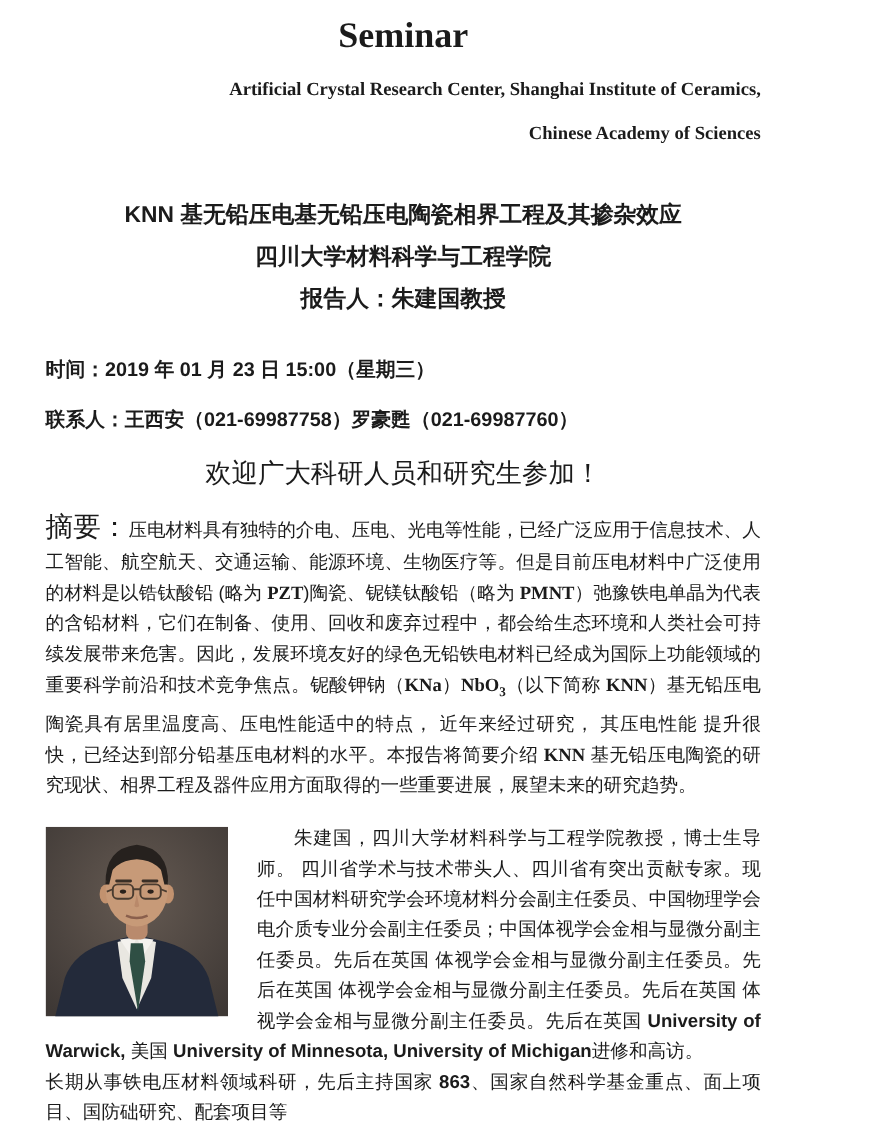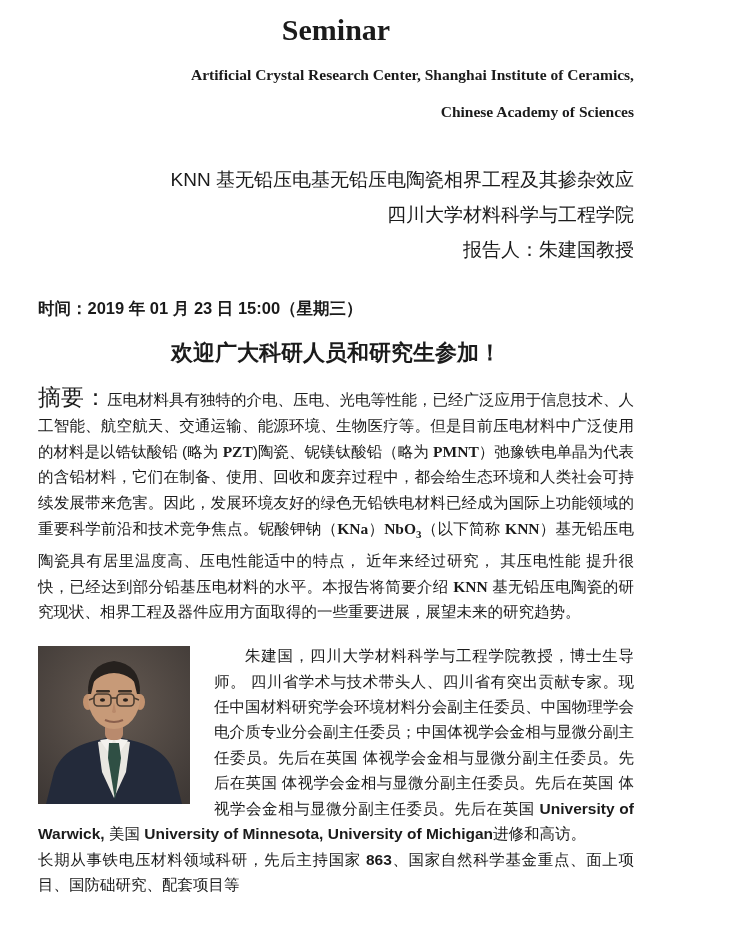--- a/index.html
+++ b/index.html
@@ -3,24 +3,24 @@
 <meta charset="utf-8">
 <style>
   html,body{margin:0;padding:0;background:#ffffff;}
   body{width:740px;height:948px;overflow:hidden;color:#1b1b1b;}
   .page{box-sizing:border-box;width:672px;height:948px;padding:10px 38px 0 38px;
         font-family:"Liberation Sans",sans-serif;}
   .title{margin:2px 0 0 0;text-align:center;font-family:"Liberation Serif",serif;
          font-weight:bold;font-size:30px;line-height:36px;}
   .org{margin-top:17px;text-align:right;font-family:"Liberation Serif",serif;
        font-weight:bold;font-size:15.5px;line-height:20px;}
-  .talk-block{margin-top:40px;text-align:right;font-weight:normal;font-size:19px;line-height:35px;}
+  .talk-block{margin-top:40px;text-align:center;font-weight:bold;font-size:19px;line-height:35px;}
   .info-block{margin-top:20px;text-align:left;font-weight:bold;font-size:16.5px;}
   .info-line{line-height:42px;}
-  .welcome{margin-top:9px;text-align:center;font-weight:bold;font-size:22px;line-height:30px;}
+  .welcome{margin-top:9px;text-align:center;font-weight:normal;font-size:22px;line-height:30px;}
   .abstract{margin:17px 0 0 0;text-align:justify;font-size:15.5px;line-height:25.8px;}
   .abs-label{font-family:"Liberation Serif",serif;font-size:23px;font-weight:normal;}
   .lat-b{font-family:"Liberation Serif",serif;font-weight:bold;}
   .abstract sub{font-size:11px;}
   .bio{margin-top:18px;font-size:15.5px;line-height:25.4px;text-align:justify;}
   .bio p{margin:0;}
   .bio-p1{text-indent:2em;}
   .photo{float:left;width:152px;height:158px;margin:3px 24px 0 0;}
   .photo svg{display:block;width:152px;height:158px;}
   .lat-s{font-family:"Liberation Sans",sans-serif;font-weight:bold;}
@@ -35,20 +35,21 @@
   <div class="org">Chinese Academy of Sciences</div>
 
   <div class="talk-block">
     <div>KNN 基无铅压电基无铅压电陶瓷相界工程及其掺杂效应</div>
     <div>四川大学材料科学与工程学院</div>
     <div>报告人：朱建国教授</div>
   </div>
 
   <div class="info-block">
     <div class="info-line">时间：2019 年 01 月 23 日 15:00（星期三）</div>
+    <div class="info-line">联系人：王西安（021-69987758）罗豪甦（021-69987760）</div>
   </div>
 
   <div class="welcome">欢迎广大科研人员和研究生参加！</div>
 
   <p class="abstract"><span class="abs-label">摘要：</span><span>压电材料具有独特的介电、压电、光电等性能，已经广泛应用于信息技术、人工智能、航空航天、交通运输、能源环境、生物医疗等。但是目前压电材料中广泛使用的材料是以锆钛酸铅 (略为 </span><span class="lat-b">PZT</span><span>)陶瓷、铌镁钛酸铅（略为 </span><span class="lat-b">PMNT</span><span>）弛豫铁电单晶为代表的含铅材料，它们在制备、使用、回收和废弃过程中，都会给生态环境和人类社会可持续发展带来危害。因此，发展环境友好的绿色无铅铁电材料已经成为国际上功能领域的重要科学前沿和技术竞争焦点。铌酸钾钠（</span><span class="lat-b">KNa</span><span>）</span><span class="lat-b">NbO</span><sub class="lat-b">3</sub><span>（以下简称 </span><span class="lat-b">KNN</span><span>）基无铅压电陶瓷具有居里温度高、压电性能适中的特点， 近年来经过研究， 其压电性能 提升很快，已经达到部分铅基压电材料的水平。本报告将简要介绍 </span><span class="lat-b">KNN</span><span> 基无铅压电陶瓷的研究现状、相界工程及器件应用方面取得的一些重要进展，展望未来的研究趋势。</span></p>
 
   <div class="bio">
     <div class="photo">
       <svg viewBox="0 0 152 158" xmlns="http://www.w3.org/2000/svg">
         <defs>

